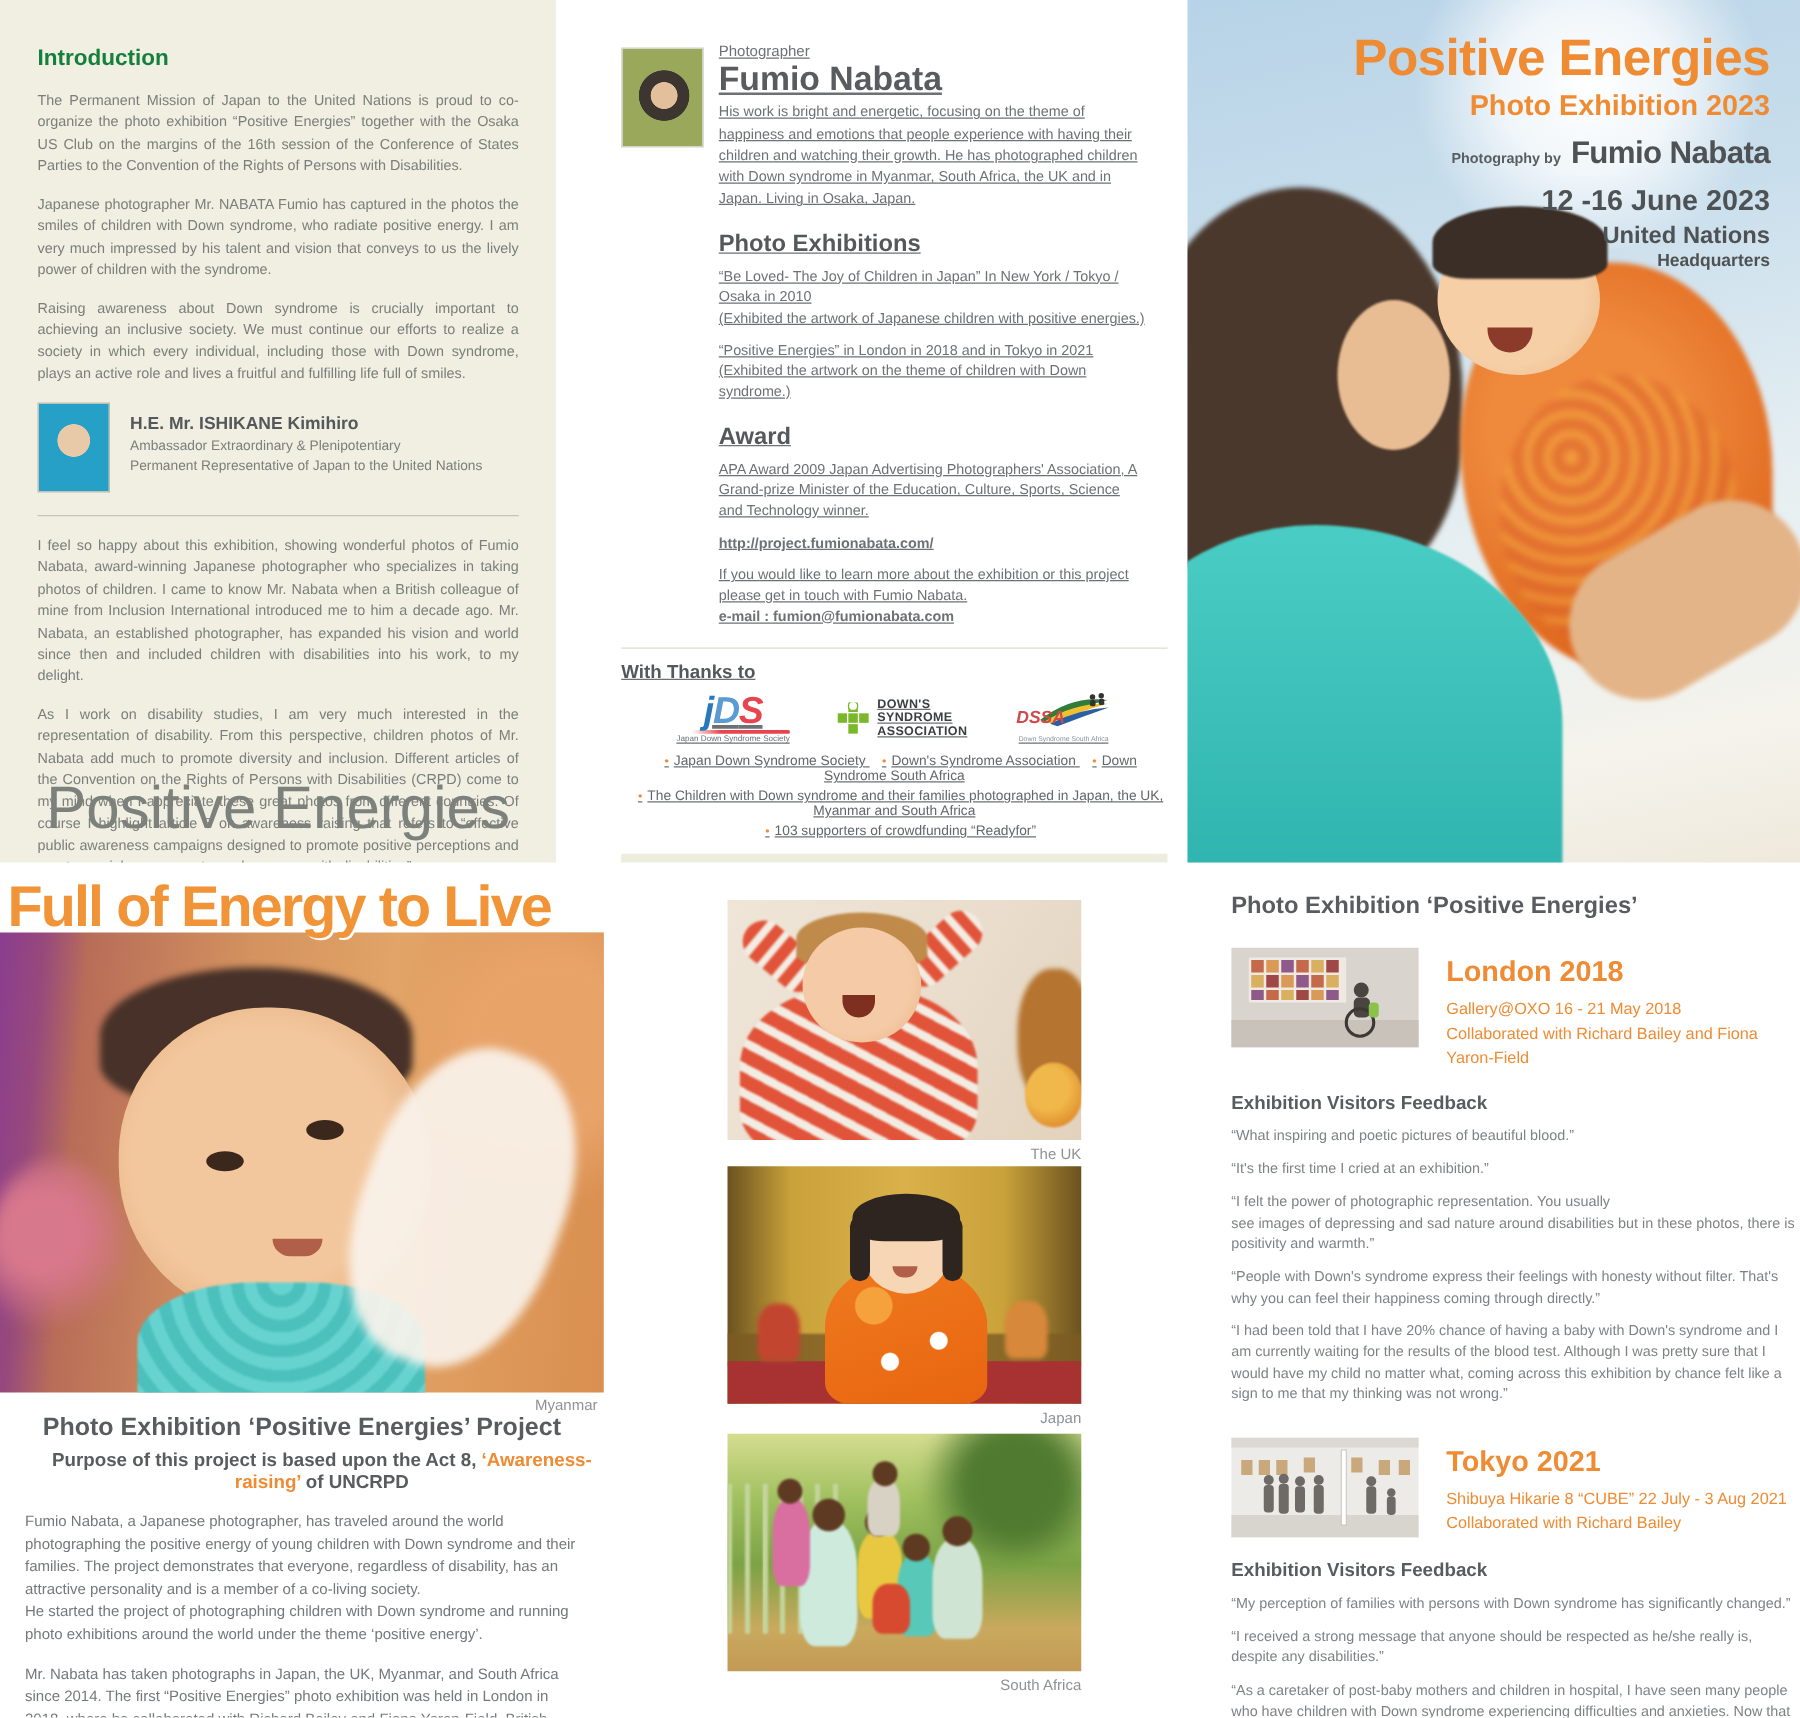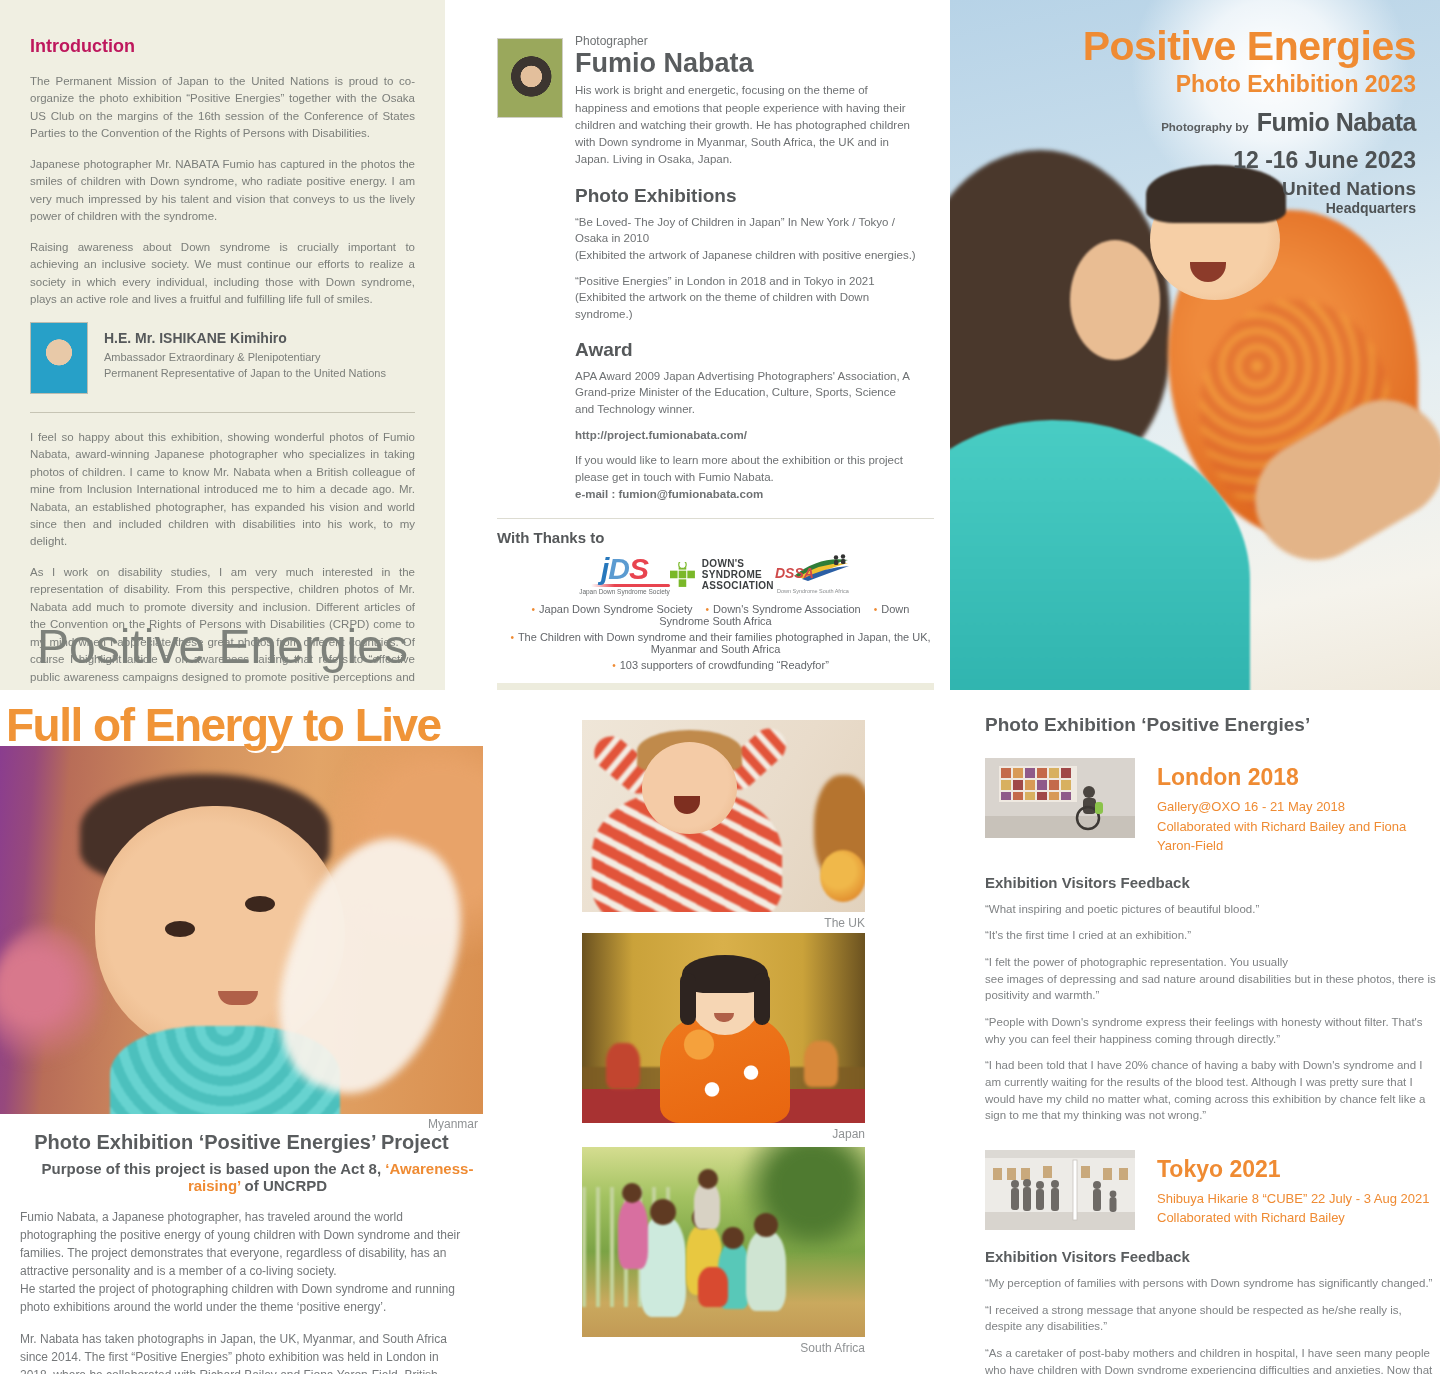--- a/index.html
+++ b/index.html
@@ -5,46 +5,46 @@
   * { margin:0; padding:0; box-sizing:border-box; }
   html,body { width:1440px; }
   body {
     position:relative; width:1440px; height:1374px; background:#ffffff;
     font-family:"Liberation Sans", sans-serif; color:#6e7173; overflow:hidden;
   }
   .abs { position:absolute; }
 
   
   .panel-left { left:0; top:0; width:445px; height:690px; background:#f0efe2; padding:36px 30px 0 30px; overflow:hidden; }
-  .panel-left h2 { font-size:18px; color:#be185d; margin-bottom:16px; }
+  .panel-left h2 { font-size:18px; color:#15803d; margin-bottom:16px; }
   .panel-left p.body { font-size:11.5px; line-height:1.52; color:#7b7e7a; text-align:justify; margin-bottom:13px; }
   .person { display:flex; gap:16px; align-items:flex-start; margin:10px 0 14px 0; }
   .portrait { width:58px; height:72px; flex:0 0 58px; border:1px solid #bcbcb0; }
   .portrait-ishikane { background:radial-gradient(circle at 50% 42%, #e8c9a8 0 26%, #27a0c8 27%); }
   .person .nm { font-size:14px; font-weight:bold; color:#55585a; margin:8px 0 4px 0; }
   .person .tt { font-size:11px; color:#7b7e7a; line-height:1.45; }
   .lp-hr { border:none; border-top:1px solid #c6c4b4; margin:18px 0 16px 0; }
   .watermark { position:absolute; left:0; bottom:16px; width:445px; text-align:center; font-size:48px; color:#7d817b; letter-spacing:0; }
 
   
-  .panel-mid { left:445px; top:0; width:505px; height:690px; background:#ffffff; padding:34px 32px 0 52px; overflow:hidden; }
+  .panel-mid { left:445px; top:0; width:505px; height:690px; background:#ffffff; padding:34px 32px 0 52px; overflow:hidden;text-decoration:underline; }
   .ph-head { position:relative; min-height:96px; }
   .ph-avatar { position:absolute; left:0; top:4px; width:66px; height:80px; border:1px solid #cfcfc5;
     background:radial-gradient(circle at 52% 48%, #e3bf9c 0 20%, #3c3530 21% 38%, #9aa85c 39%); }
   .ph-right { margin-left:78px; }
   .ph-label { font-size:12px; color:#6e7173; }
   .ph-name { font-size:27px; font-weight:bold; color:#595c5e; line-height:1.05; margin:1px 0 5px 0; }
   .ph-bio { font-size:11.5px; line-height:1.5; color:#6e7173; max-width:365px; }
   .mid-ind { margin-left:78px; max-width:368px; }
   .mid-h { font-size:19px; font-weight:bold; color:#55585a; margin:16px 0 7px 0; }
   .mid-p { font-size:11.5px; line-height:1.45; color:#6e7173; margin-bottom:9px; }
   .bold { font-weight:bold; }
   .mid-hr { border:none; border-top:1px solid #dddcd2; margin:16px 0 10px 0; width:437px; }
   .thanks-h { font-size:15px; font-weight:bold; color:#55585a; margin-bottom:8px; }
-  .logos { display:flex; justify-content:center; margin:2px 0 8px 0; width:437px; }
+  .logos { display:flex; align-items:center; justify-content:center; gap:38px; margin:2px 0 8px 0; width:437px; }
   .jds { text-align:center; position:relative; }
   .jds .big { font-size:30px; font-weight:bold; font-style:italic; line-height:1; letter-spacing:-1px; }
   .jds .j { color:#2878bc; } .jds .d { color:#5b9bd1; } .jds .s { color:#e8444f; }
   .jds .swoosh { height:3px; background:linear-gradient(90deg,transparent,#e8444f 30%,#e8444f); margin:0 0 1px 12px; border-radius:2px; }
   .jds .sub { font-size:6.5px; color:#6b6e70; white-space:nowrap; }
   .dsa { display:flex; align-items:center; gap:6px; }
   .dsa-txt { font-size:10px; font-weight:bold; color:#3c3f41; line-height:1.1; letter-spacing:.3px; }
   .dssa { text-align:center; }
   .dssa .sub { font-size:5.5px; color:#8a8d8f; }
   .thanks-line { width:437px; text-align:center; font-size:11px; color:#63666a; margin-bottom:4px; }

